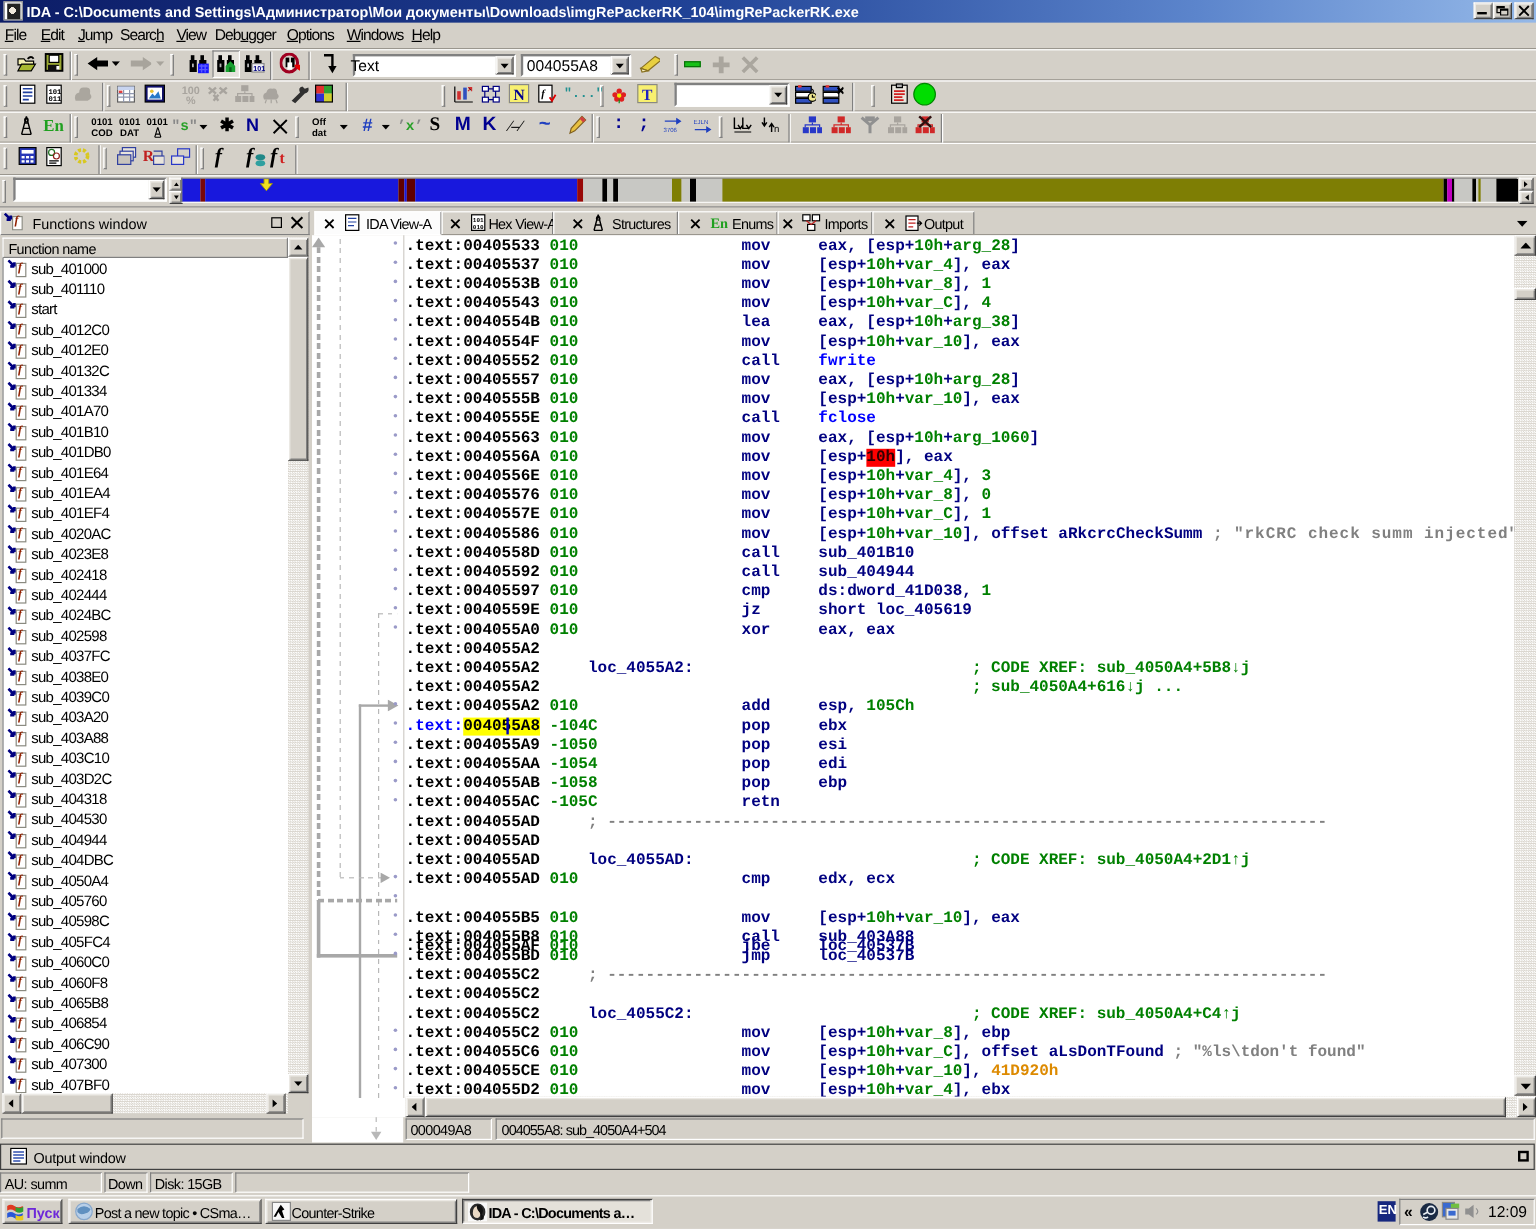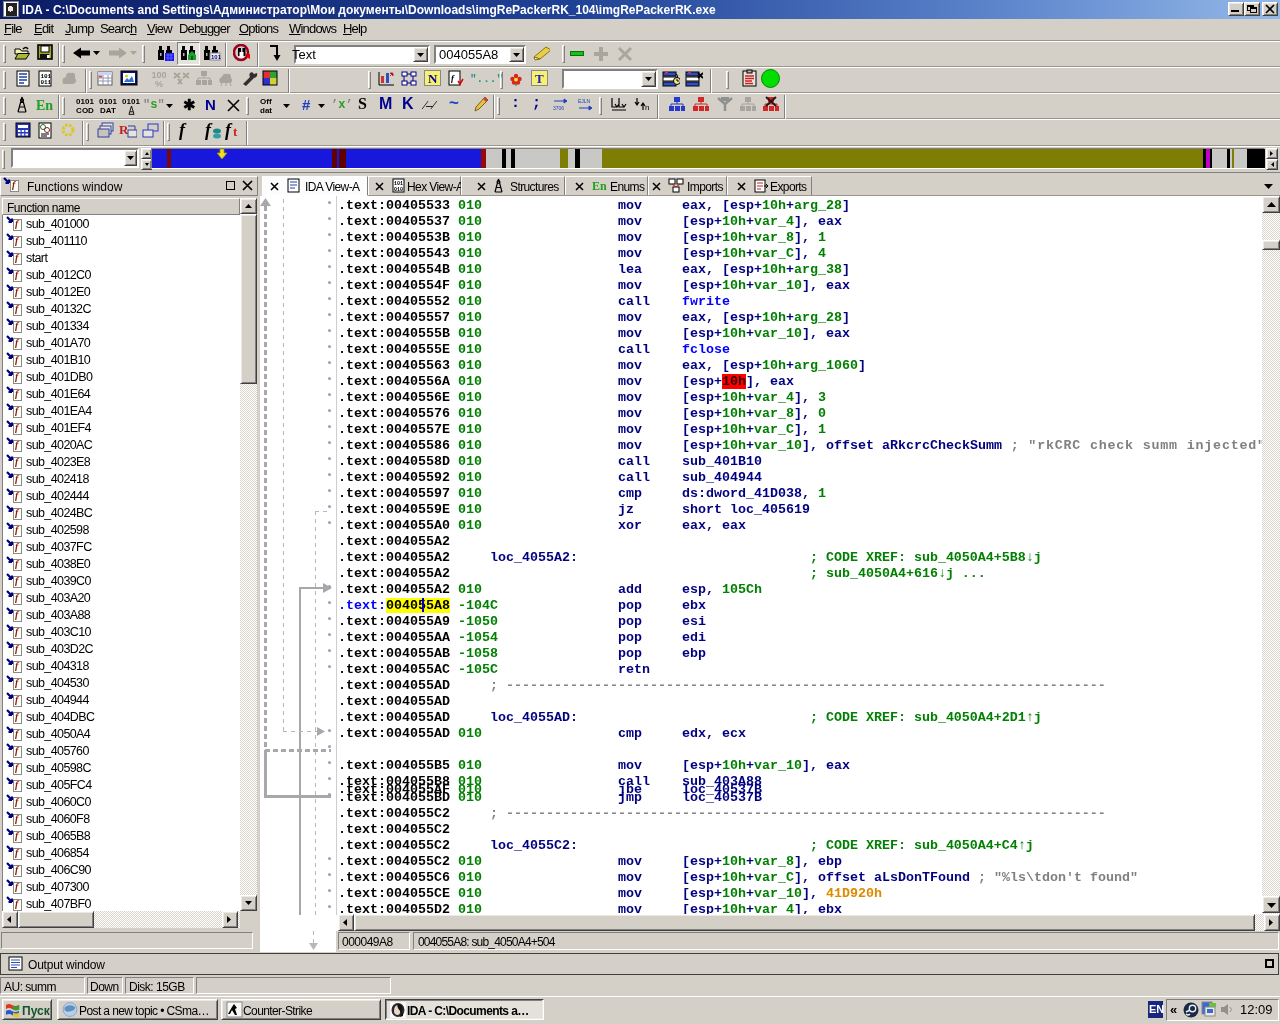--- a/index.html
+++ b/index.html
@@ -522,21 +522,21 @@
 <div class="abs" style="left:687px;top:180px;font:12px/14px 'Liberation Sans';color:#000;letter-spacing:-0.6px">Imports</div>
 <div class="abs" style="left:727px;top:176px;width:85px;height:20px;background:#D4D0C8;border:1px solid;border-color:#fff #808080 #808080 #fff;"></div>
 <svg class="abs" style="left:737px;top:182px" width="9" height="9">
     <path d="M1 1 L8 8 M8 1 L1 8" stroke="#000" stroke-width="1.5"></path>
   </svg>
 <svg class="abs" style="left:753px;top:178px" width="16" height="16">
     <rect x="2" y="2" width="10" height="12" fill="#fff" stroke="#000"></rect>
     <path d="M4 5 h6 M4 8 h6 M4 11 h4" stroke="#c02020"></path>
     <path d="M11 8 h4 m-2 -2 l2 2 l-2 2" stroke="#000" fill="none"></path>
   </svg>
-<div class="abs" style="left:770px;top:180px;font:12px/14px 'Liberation Sans';color:#000;letter-spacing:-0.6px">Exports</div>
+<div class="abs" style="left:770px;top:180px;font:12px/14px 'Liberation Sans';color:#000;letter-spacing:-0.6px">Output</div>
 <div class="abs" style="left:368px;top:195px;width:912px;height:1px;background:#9a968e"></div>
 <svg class="abs" style="left:1264px;top:184px" width="10" height="6">
     <path d="M0 0 h9 l-4.5 5 z" fill="#000"></path>
   </svg>
 <div class="abs" style="left:0;top:196px;width:258px;height:736px;background:#D4D0C8;"></div>
 <div class="abs" style="left:2px;top:198px;width:238px;height:713px;background:#fff;border-left:1px solid #808080;"></div>
 <div class="cell" style="left:2px;top:198px;width:238px;height:17px;border-color:#fff #808080 #808080 #fff;background:#D4D0C8;">
     <span style="position:absolute;left:4px;top:1px">Function name</span>
   </div>
 <div class="abs" style="left:0;top:0;">
@@ -1125,21 +1125,21 @@
   </div>
 <div class="cell" style="left:196px;top:977px;width:195px;height:17px"></div>
 <div class="abs" style="left:0;top:996px;width:1280px;height:28px;background:#D4D0C8;border-top:1px solid #fff;"></div>
 <div class="sb" style="left:2px;top:999px;width:50px;height:21px"></div>
 <svg class="abs" style="left:5px;top:1002px" width="15" height="15">
     <path d="M1 3 q3 -2 6 0 q3 2 7 0 v4 q-4 2 -7 0 q-3 -2 -6 0 z" fill="#e03820"></path>
     <path d="M8 3.6 q3 2 6.4 0 v4 q-3.4 2 -6.4 0 z" fill="#30a030"></path>
     <path d="M1 8 q3 -2 6 0 q3 2 7 0 v4 q-4 2 -7 0 q-3 -2 -6 0 z" fill="#2858d8" transform="translate(0,1)"></path>
     <path d="M8 9.6 q3 2 6.4 0 v4 q-3.4 2 -6.4 0 z" fill="#e8c820" transform="translate(0,1)"></path>
   </svg>
-<div class="abs" style="left:22px;top:1004px;font:bold 12px/14px 'Liberation Sans';color:#14532d">Пуск</div>
+<div class="abs" style="left:22px;top:1004px;font:bold 12px/14px 'Liberation Sans';color:#6d28d9">Пуск</div>
 <div class="sb" style="left:57px;top:999px;width:161px;height:21px;"></div>
 <svg class="abs" style="left:62px;top:1001px" width="17" height="17">
     <circle cx="8" cy="8.5" r="7" fill="#b8cfe8"></circle>
     <path d="M2.5 6.5 q5.5 -4.5 11 0 q-1 3 -4 3.5 q-5 2 -7 -1 z" fill="#6090c0"></path>
     <circle cx="8" cy="8.5" r="6.9" fill="none" stroke="#88a8cc"></circle>
   </svg>
 <div class="abs" style="left:79px;top:1004px;font:normal 12px/14px 'Liberation Sans';color:#000;width:137px;overflow:hidden;white-space:nowrap;letter-spacing:-0.6px">Post a new topic • CSma…</div>
 <div class="sb" style="left:221px;top:999px;width:160px;height:21px;"></div>
 <svg class="abs" style="left:226px;top:1001px" width="17" height="17">
     <rect x="1" y="1" width="15" height="15" fill="#f8f8f8" stroke="#888"></rect>

